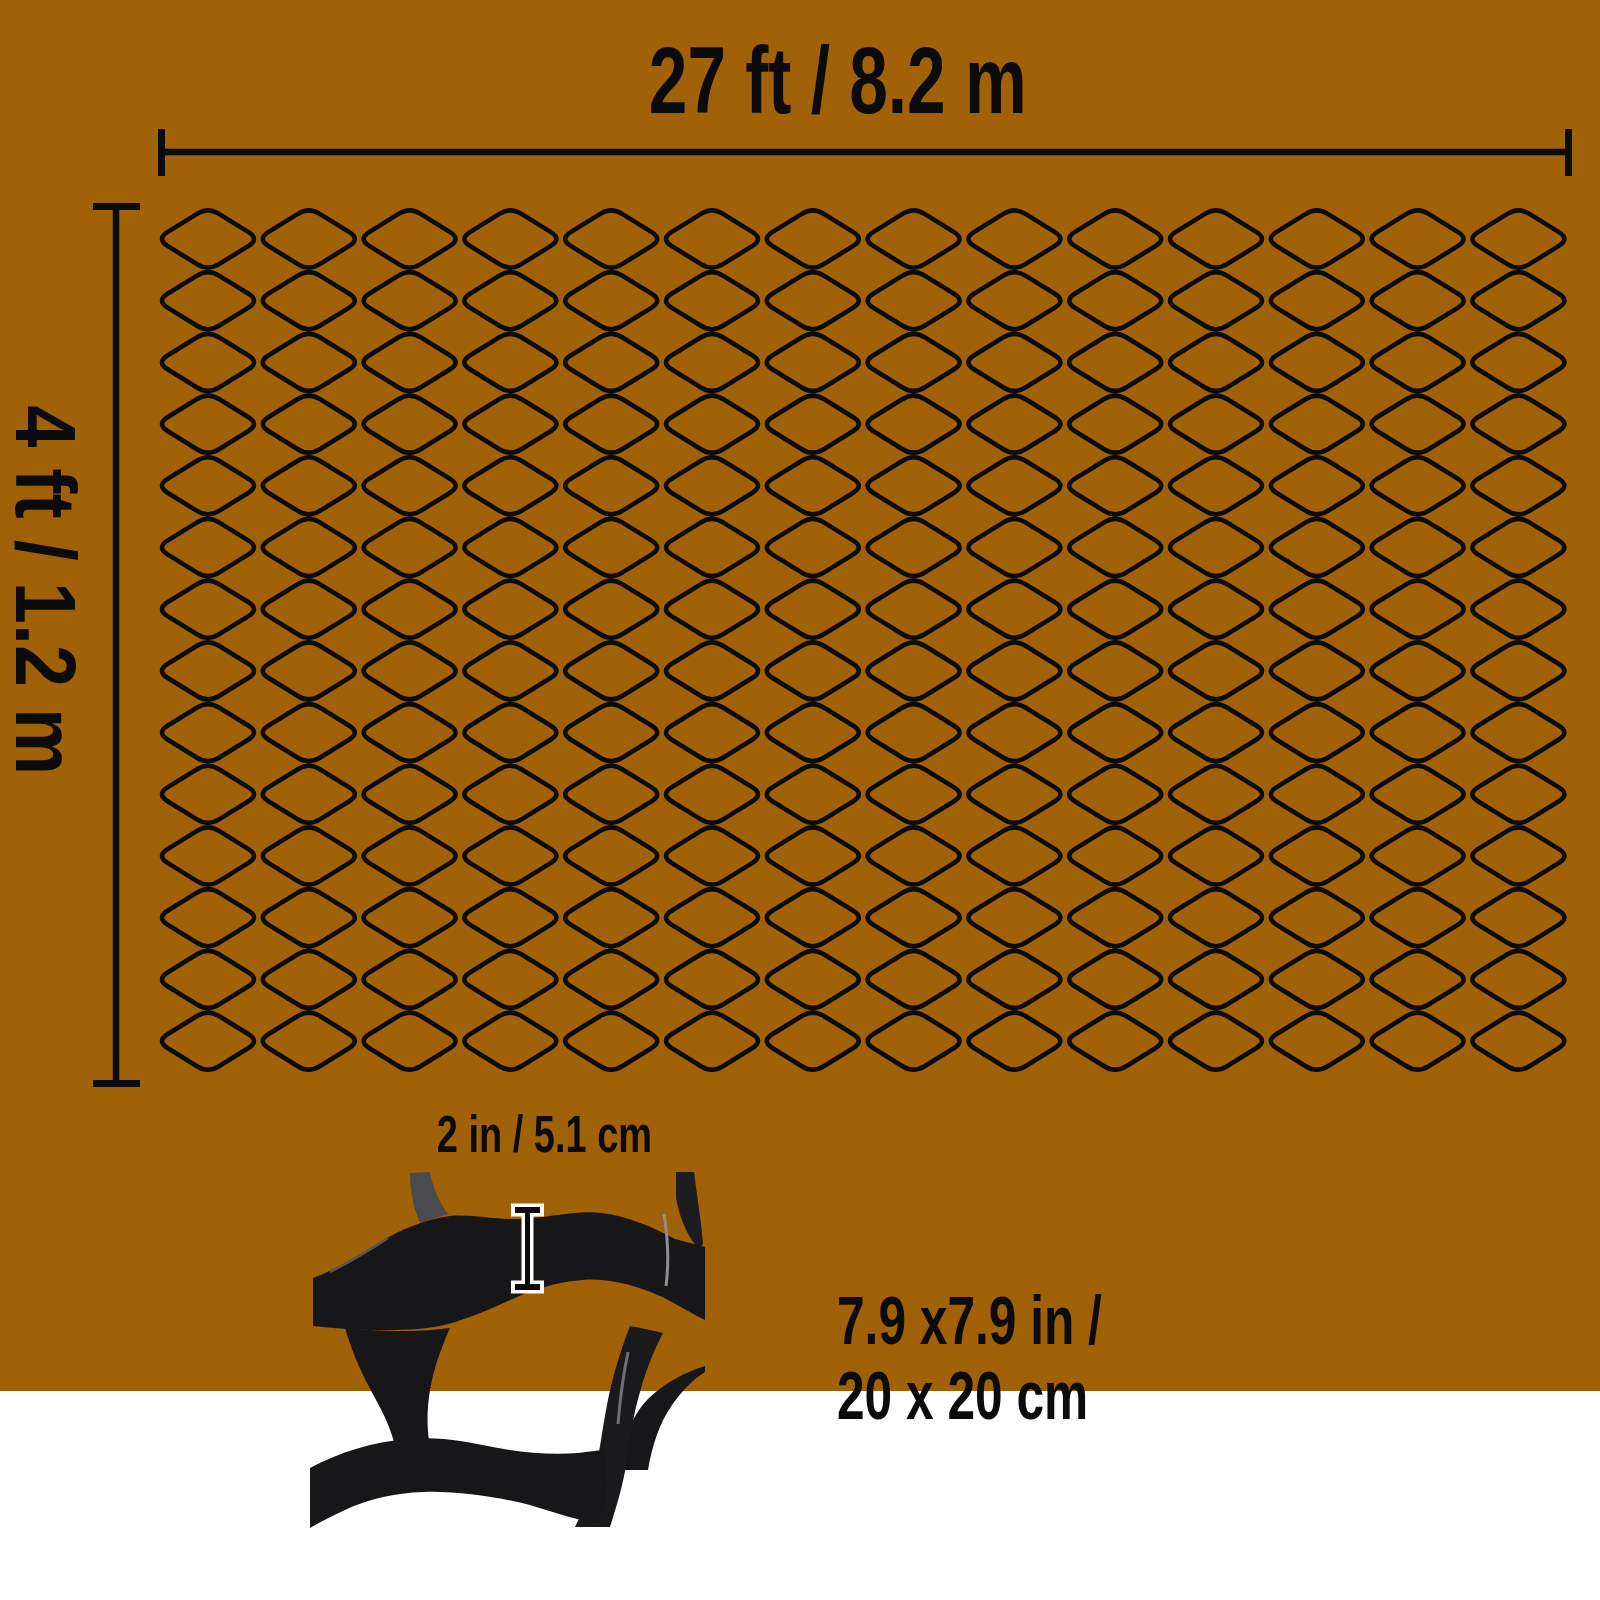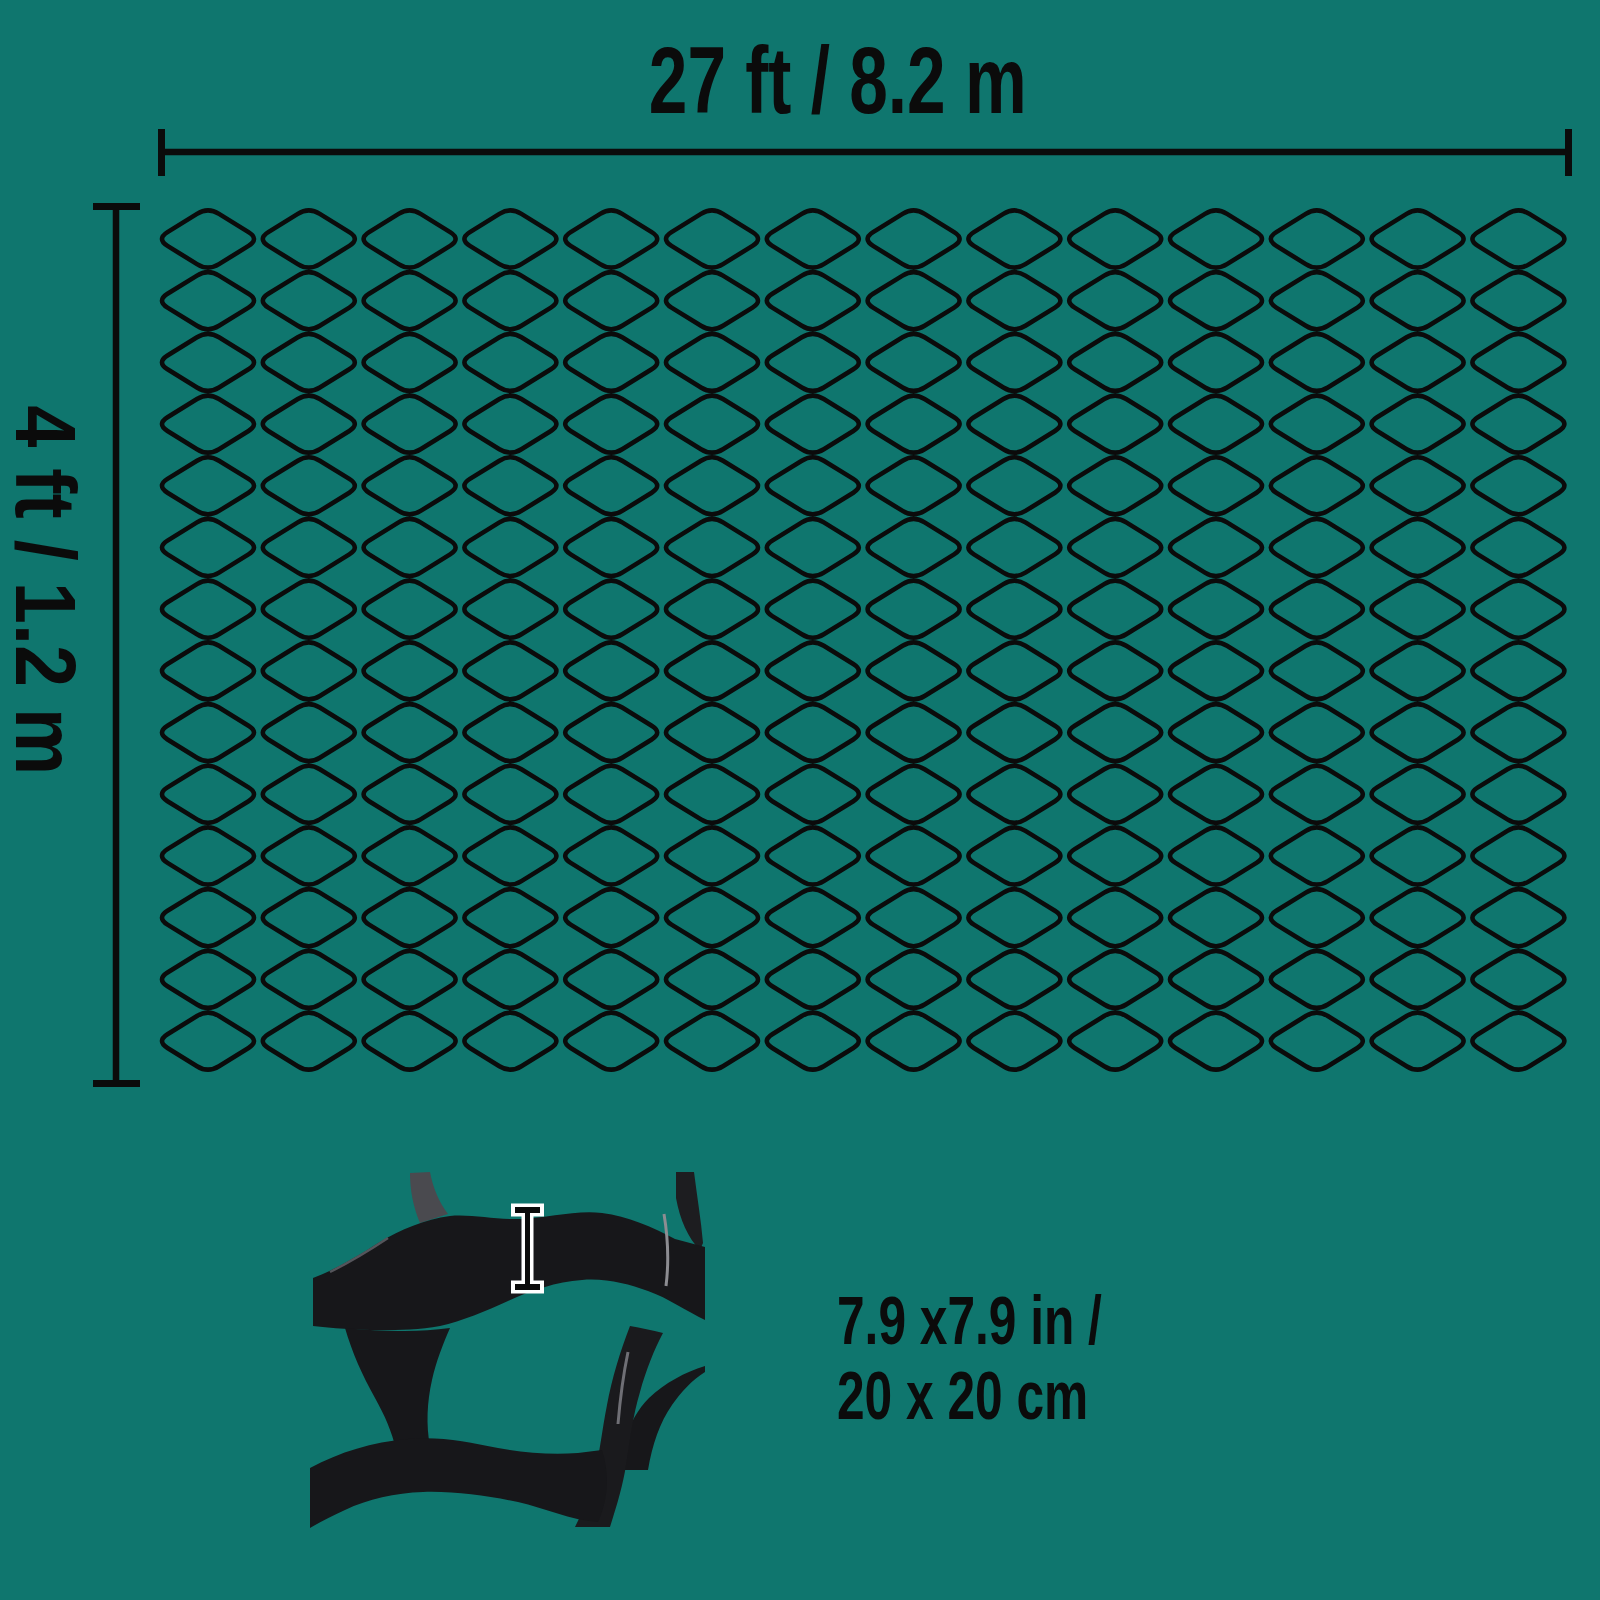--- a/index.html
+++ b/index.html
@@ -2,21 +2,21 @@
 <html><head>
 <meta charset="utf-8">
 <style>
   html,body{margin:0;padding:0;}
   body{
     width:1600px;height:1600px;
     background:#ffffff;
     font-family:"Liberation Sans", sans-serif;
     overflow:hidden;
   }
-  .stage{position:relative;width:1600px;height:1600px;background:#0f766e;text-decoration:underline;}
+  .stage{position:relative;width:1600px;height:1391px;background:#a16207;text-decoration:underline;}
   svg.layer{position:absolute;left:0;top:0;}
   .lbl{
     position:absolute;
     font-weight:700;
     color:#0b0b0b;
     white-space:nowrap;
     line-height:1;
   }
   .cond{display:inline-block;transform:scaleX(0.73);transform-origin:center;}
   #width-label{left:338px;top:33px;width:1000px;text-align:center;font-size:95px;}
@@ -126,18 +126,21 @@
   </svg>
 
   <div class="lbl" id="width-label">
     <span class="cond">27 ft / 8.2 m</span>
   </div>
 
   <div class="lbl" id="height-label">
     <span class="cond">4 ft / 1.2 m</span>
   </div>
 
+  <div class="lbl" id="strip-height-label">
+    <span class="cond">2 in / 5.1 cm</span>
+  </div>
 
   <div class="lbl" id="cell-size-label">
     <div>7.9 x7.9 in /</div>
     <div>20 x 20 cm</div>
   </div>
 </div>
 
 </body></html>

